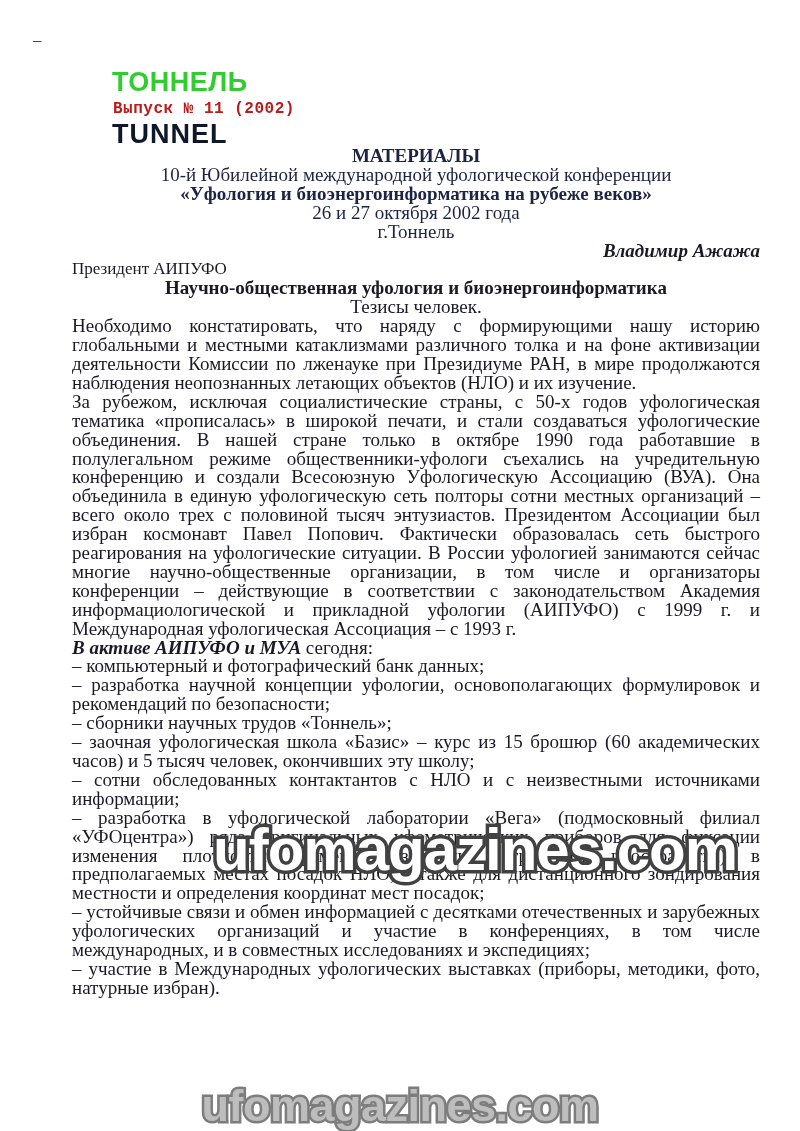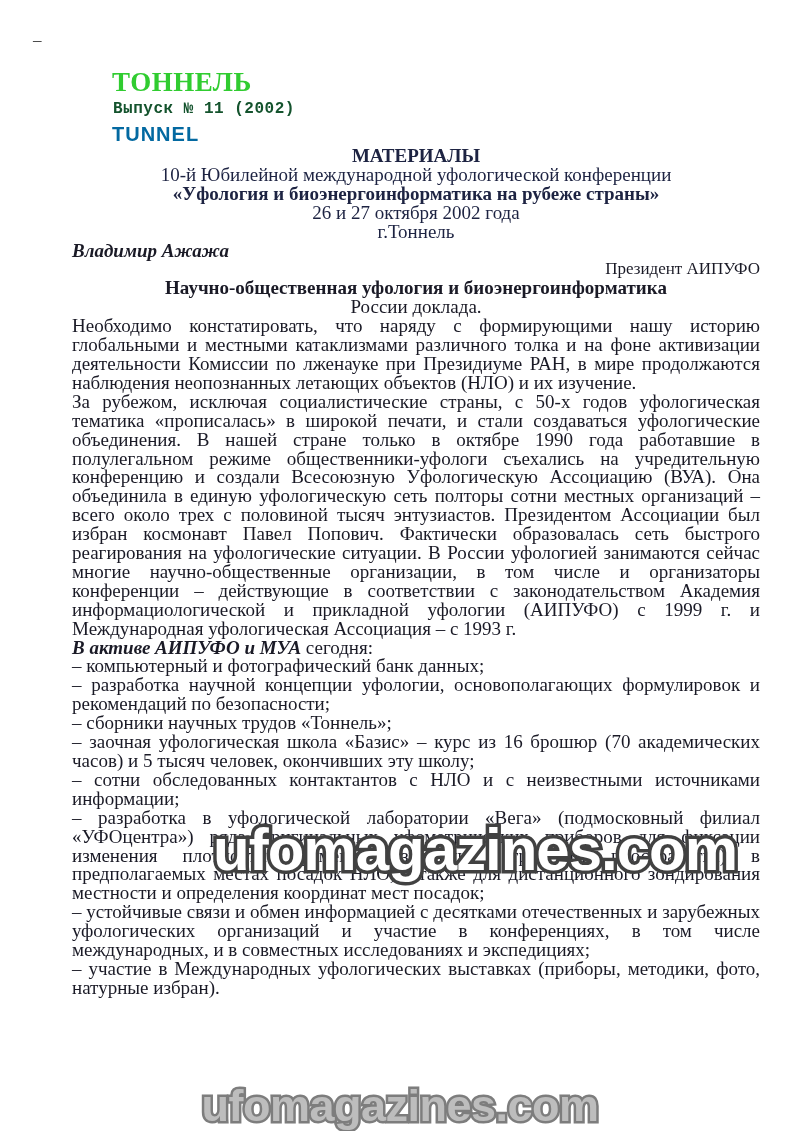--- a/index.html
+++ b/index.html
@@ -7,44 +7,44 @@
     position:relative;width:800px;height:1131px;background:#ffffff;
     overflow:hidden;font-family:"Liberation Serif",serif;
   }
   .stray-dash{
     position:absolute;left:33px;top:30px;font-size:17px;color:#2b2b2b;
     font-family:"Liberation Serif",serif;
   }
   
   .mast-ru{
     position:absolute;left:112px;top:68px;
-    font-family:Liberation Serif, serif;font-weight:bold;
+    font-family:Liberation Sans, sans-serif;font-weight:bold;
     font-size:27px;line-height:28px;color:#30cc30;letter-spacing:.5px;
   }
   .mast-issue{
     position:absolute;left:113px;top:100px;
     font-family:"Liberation Mono",monospace;font-weight:bold;
-    font-size:16px;line-height:18px;color:#14532d;letter-spacing:.5px;
+    font-size:16px;line-height:18px;color:#b91c1c;letter-spacing:.5px;
   }
   .mast-en{
     position:absolute;left:112px;top:120px;
     font-family:"Liberation Sans",sans-serif;font-weight:bold;
-    font-size:20px;line-height:28px;color:#0369a1;letter-spacing:1px;
+    font-size:27px;line-height:28px;color:#0f172a;letter-spacing:1px;
   }
   
   .doc{
     position:absolute;left:72px;top:147px;width:688px;
     font-size:19px;line-height:18.9px;color:#1a1a26;text-align:justify;
   }
   .doc p{margin:0;padding:0;}
   .center{text-align:center;}
   .hdr{color:#1d2342;}
   .bold{font-weight:bold;}
-  .author-name{font-weight:bold;font-style:italic;text-align:left;}
-  .author-title{font-size:17px;text-align:right;}
+  .author-name{font-weight:bold;font-style:italic;text-align:right;}
+  .author-title{font-size:17px;text-align:left;}
   
   .wm{
     position:absolute;font-family:"Liberation Sans",sans-serif;font-weight:bold;
     white-space:nowrap;line-height:1;
   }
   .wm .wm-stroke{
     position:absolute;left:0;top:0;-webkit-text-stroke:7px #414141;color:#414141;
   }
   .wm .wm-fill{position:relative;color:#ffffff;}
   .wm-center{left:213px;top:820px;font-size:60px;letter-spacing:-1px;}
@@ -59,39 +59,39 @@
 
   <span class="stray-dash">–</span>
 
   <div class="mast-ru">ТОННЕЛЬ</div>
   <div class="mast-issue">Выпуск № 11 (2002)</div>
   <div class="mast-en">TUNNEL</div>
 
   <div class="doc">
     <p class="center hdr bold">МАТЕРИАЛЫ</p>
     <p class="center hdr">10-й Юбилейной международной уфологической конференции</p>
-    <p class="center hdr bold">«Уфология и биоэнергоинформатика на рубеже страны»</p>
+    <p class="center hdr bold">«Уфология и биоэнергоинформатика на рубеже веков»</p>
     <p class="center hdr">26 и 27 октября 2002 года</p>
     <p class="center hdr">г.Тоннель</p>
 
     <p class="author-name">Владимир Ажажа</p>
     <p class="author-title">Президент АИПУФО</p>
 
     <p class="center bold">Научно-общественная уфология и биоэнергоинформатика</p>
-    <p class="center">России доклада.</p>
+    <p class="center">Тезисы человек.</p>
 
     <p>Необходимо констатировать, что наряду с формирующими нашу историю глобальными и местными катаклизмами различного толка и на фоне активизации деятельности Комиссии по лженауке при Президиуме РАН, в мире продолжаются наблюдения неопознанных летающих объектов (НЛО) и их изучение.</p>
     <p>За рубежом, исключая социалистические страны, с 50-х годов уфологическая тематика «прописалась» в широкой печати, и стали создаваться уфологические объединения. В нашей стране только в октябре 1990 года работавшие в полулегальном режиме общественники-уфологи съехались на учредительную конференцию и создали Всесоюзную Уфологическую Ассоциацию (ВУА). Она объединила в единую уфологическую сеть полторы сотни местных организаций – всего около трех с половиной тысяч энтузиастов. Президентом Ассоциации был избран космонавт Павел Попович. Фактически образовалась сеть быстрого реагирования на уфологические ситуации. В России уфологией занимаются сейчас многие научно-общественные организации, в том числе и организаторы конференции – действующие в соответствии с законодательством Академия информациологической и прикладной уфологии (АИПУФО) с 1999 г. и Международная уфологическая Ассоциация – с 1993 г.</p>
 
     <p><b class="author-name" style="text-align:inherit">В активе АИПУФО и МУА</b><span> сегодня:</span></p>
 
     <p>– компьютерный и фотографический банк данных;</p>
     <p>–  разработка научной концепции уфологии, основополагающих формулировок и рекомендаций по безопасности;</p>
     <p>– сборники научных трудов «Тоннель»;</p>
-    <p>– заочная уфологическая школа «Базис» – курс из 16 брошюр (70 академических часов) и 5 тысяч человек, окончивших эту школу;</p>
+    <p>– заочная уфологическая школа «Базис» – курс из 15 брошюр (60 академических часов) и 5 тысяч человек, окончивших эту школу;</p>
     <p>– сотни обследованных контактантов с НЛО и с неизвестными источниками информации;</p>
     <p>– разработка в уфологической лаборатории «Вега» (подмосковный филиал «УФОцентра») ряда оригинальных уфометрических приборов для фиксации изменения плотности времени (изменения структуры пространства) в предполагаемых местах посадок НЛО, а также для дистанционного зондирования местности и определения координат мест посадок;</p>
     <p>– устойчивые связи и обмен информацией с десятками отечественных и зарубежных уфологических организаций и участие в конференциях, в том числе международных, и в совместных исследованиях и экспедициях;</p>
     <p>– участие в Международных уфологических выставках (приборы, методики, фото, натурные избран).</p>
   </div>
 
   <div class="wm wm-center">
     <span class="wm-stroke">ufomagazines.com</span>
     <span class="wm-fill">ufomagazines.com</span>
   </div>

